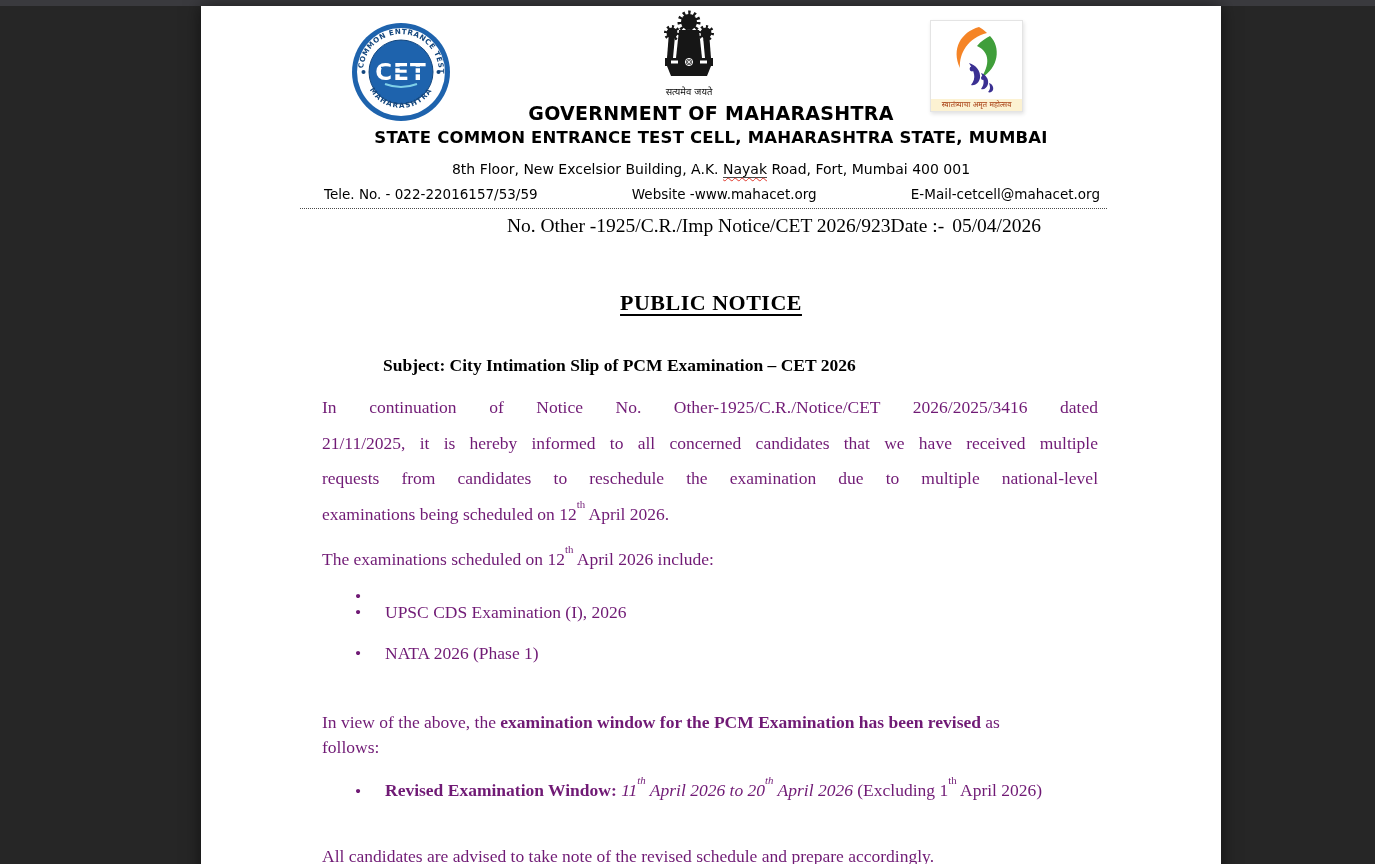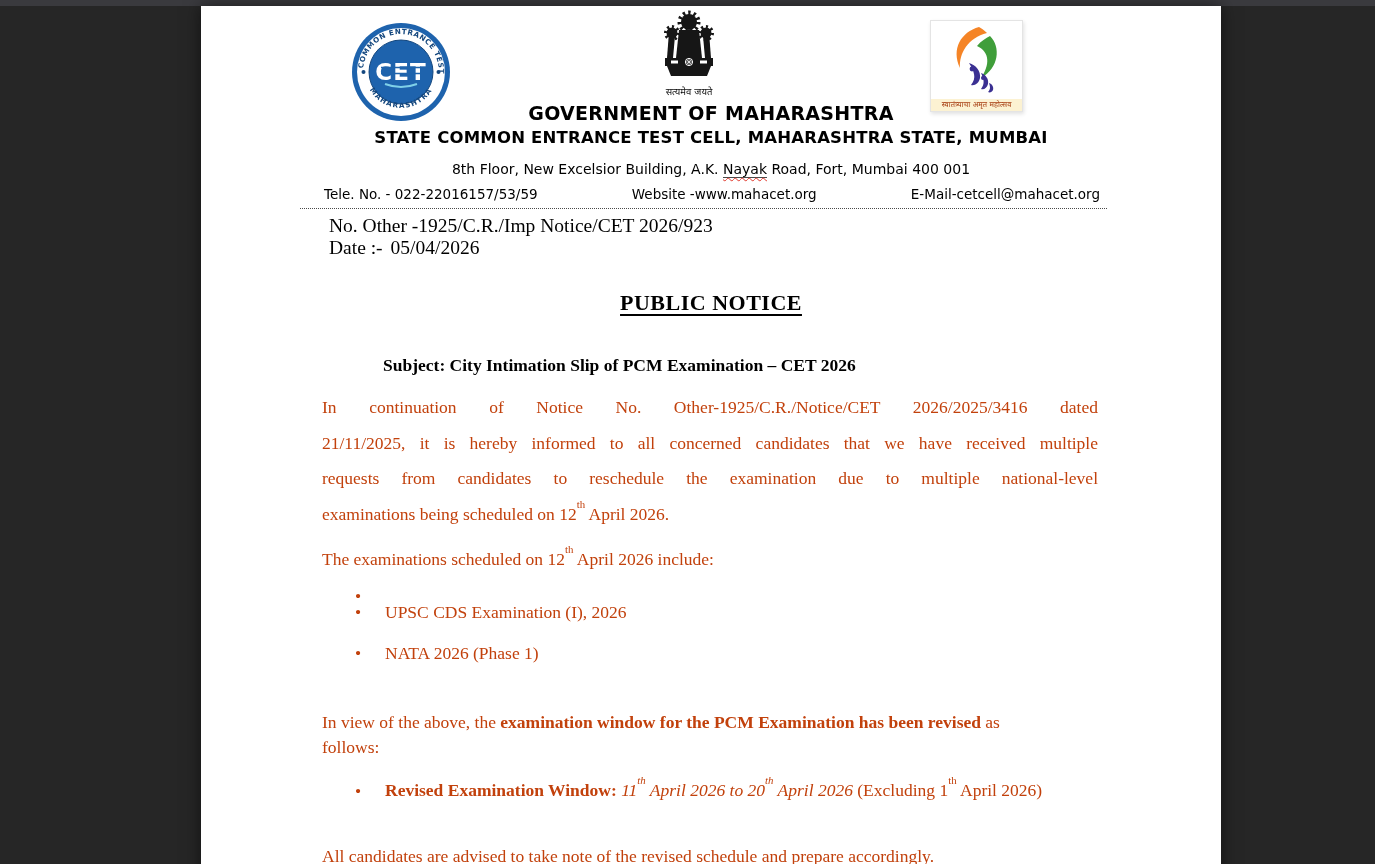--- a/index.html
+++ b/index.html
@@ -20,25 +20,25 @@
   .amrit-caption { font-size:7.5px; color:#a63d10; background:#fcf2d2; padding:1px 0; line-height:10px; font-family:"DejaVu Sans",sans-serif; white-space:nowrap; }
   
   .hdr-center { left:121px; width:778px; text-align:center; }
   .gov-title  { top:96px;  font-size:19px; font-weight:bold; letter-spacing:0.3px; }
   .cell-title { top:122px; font-size:16.5px; font-weight:bold; letter-spacing:0.2px; }
   .address    { top:155px; font-size:14px; }
   .flagged { border-bottom:1px solid #4a4a4a; text-decoration:underline wavy #e0392e 1px; text-underline-offset:3px; }
   .contact-row { left:114px; top:180px; width:776px; display:flex; justify-content:space-between; font-size:13.5px;margin-left:9px; }
   .dotted-sep { left:99px; top:202px; width:807px; height:0; border-top:1px dotted #4a4a4a; }
   
-  .ref-row { left:128px; top:209px; width:712px; display:flex; justify-content:flex-end; font-family:"Liberation Serif", serif; font-size:19.5px;flex-direction:column; }
+  .ref-row { left:128px; top:209px; width:712px; display:flex; justify-content:flex-end; font-family:"Liberation Serif", serif; font-size:19.5px; }
   .date-wrap .dv { margin-left:8px; }
   .notice-title { left:121px; top:284px; width:778px; text-align:center; font-family:"Liberation Serif",serif; font-size:22px; font-weight:bold; letter-spacing:0.5px; text-decoration:underline; text-decoration-thickness:2px; text-underline-offset:4px; }
   .subject { left:182px; top:349px; font-family:"Liberation Serif",serif; font-size:17.5px; font-weight:bold; }
-  .body-block { left:121px; width:776px; font-family:"Liberation Serif",serif; font-size:17.5px; color:#c2410c; }
+  .body-block { left:121px; width:776px; font-family:"Liberation Serif",serif; font-size:17.5px; color:#701a75; }
   .para1 { top:384px; }
   .jline { line-height:35.7px; height:35.7px; overflow:hidden; text-align:justify; }
   .jline::after { content:""; display:inline-block; width:100%; height:0; }
   .nline { line-height:35.7px; }
   .para2 { top:541px; line-height:25px; }
   .exam-list { top:578px; list-style:none; }
   .exam-list li { position:relative; padding-left:63px; line-height:25px; margin-bottom:16px; }
   .bullet { position:absolute; left:33px; top:0; }
   .para3 { top:704px; width:722px; line-height:25.4px; }
   .window-bullet { top:769px; position:relative; padding-left:63px; line-height:30px; }

